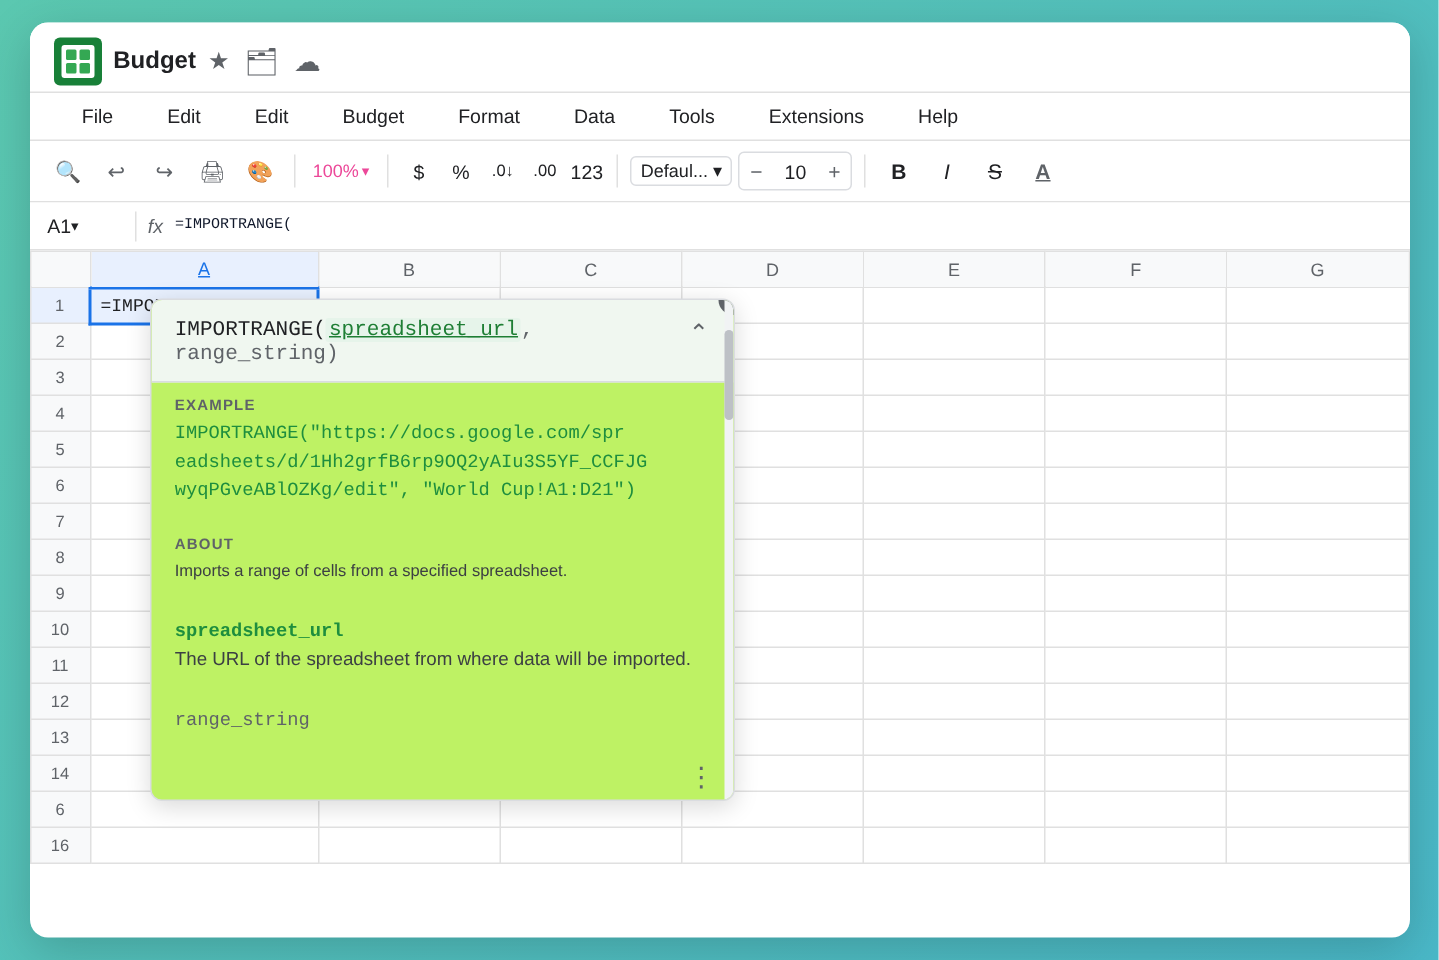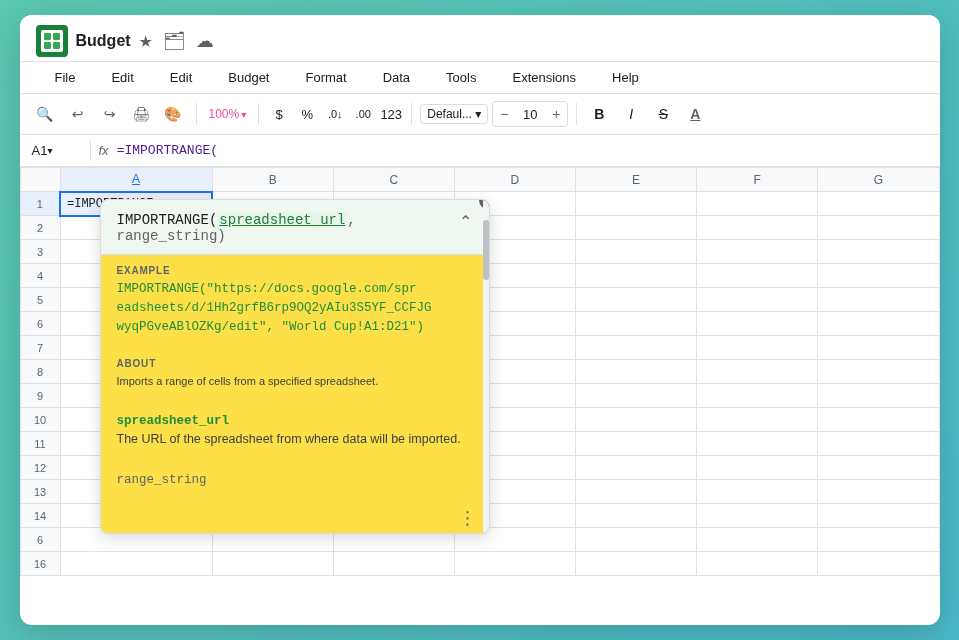--- a/index.html
+++ b/index.html
@@ -189,22 +189,22 @@
       height: 20px;
       background: #e0e0e0;
     }
     .fx-label {
       font-size: 13px;
       color: #5f6368;
       font-style: italic;
     }
     .formula-input {
       flex: 1;
-      font-size: 13px;
-      color: #4c1d95;
+      font-size: 10px;
+      color: #0f172a;
       font-family: 'Courier New', monospace;
     }
     
     .sheet-container {
       flex: 1;
       display: flex;
       overflow: hidden;
       position: relative;
     }
     .sheet-table-wrapper {
@@ -264,21 +264,21 @@
       font-family: 'Courier New', monospace;
       font-size: 12px;
       color: #202124;
     }
     
     .tooltip-popup {
       position: absolute;
       left: 80px;
       top: 32px;
       width: 390px;
-      background: #fde047;
+      background: #bef264;
       border: 1px solid #dadce0;
       border-radius: 8px;
       box-shadow: 0 4px 16px rgba(0,0,0,0.15);
       z-index: 100;
       overflow: hidden;
     }
     .tooltip-header {
       background: #f0f7f0;
       padding: 12px 16px 10px 16px;
       border-bottom: 1px solid #dadce0;

